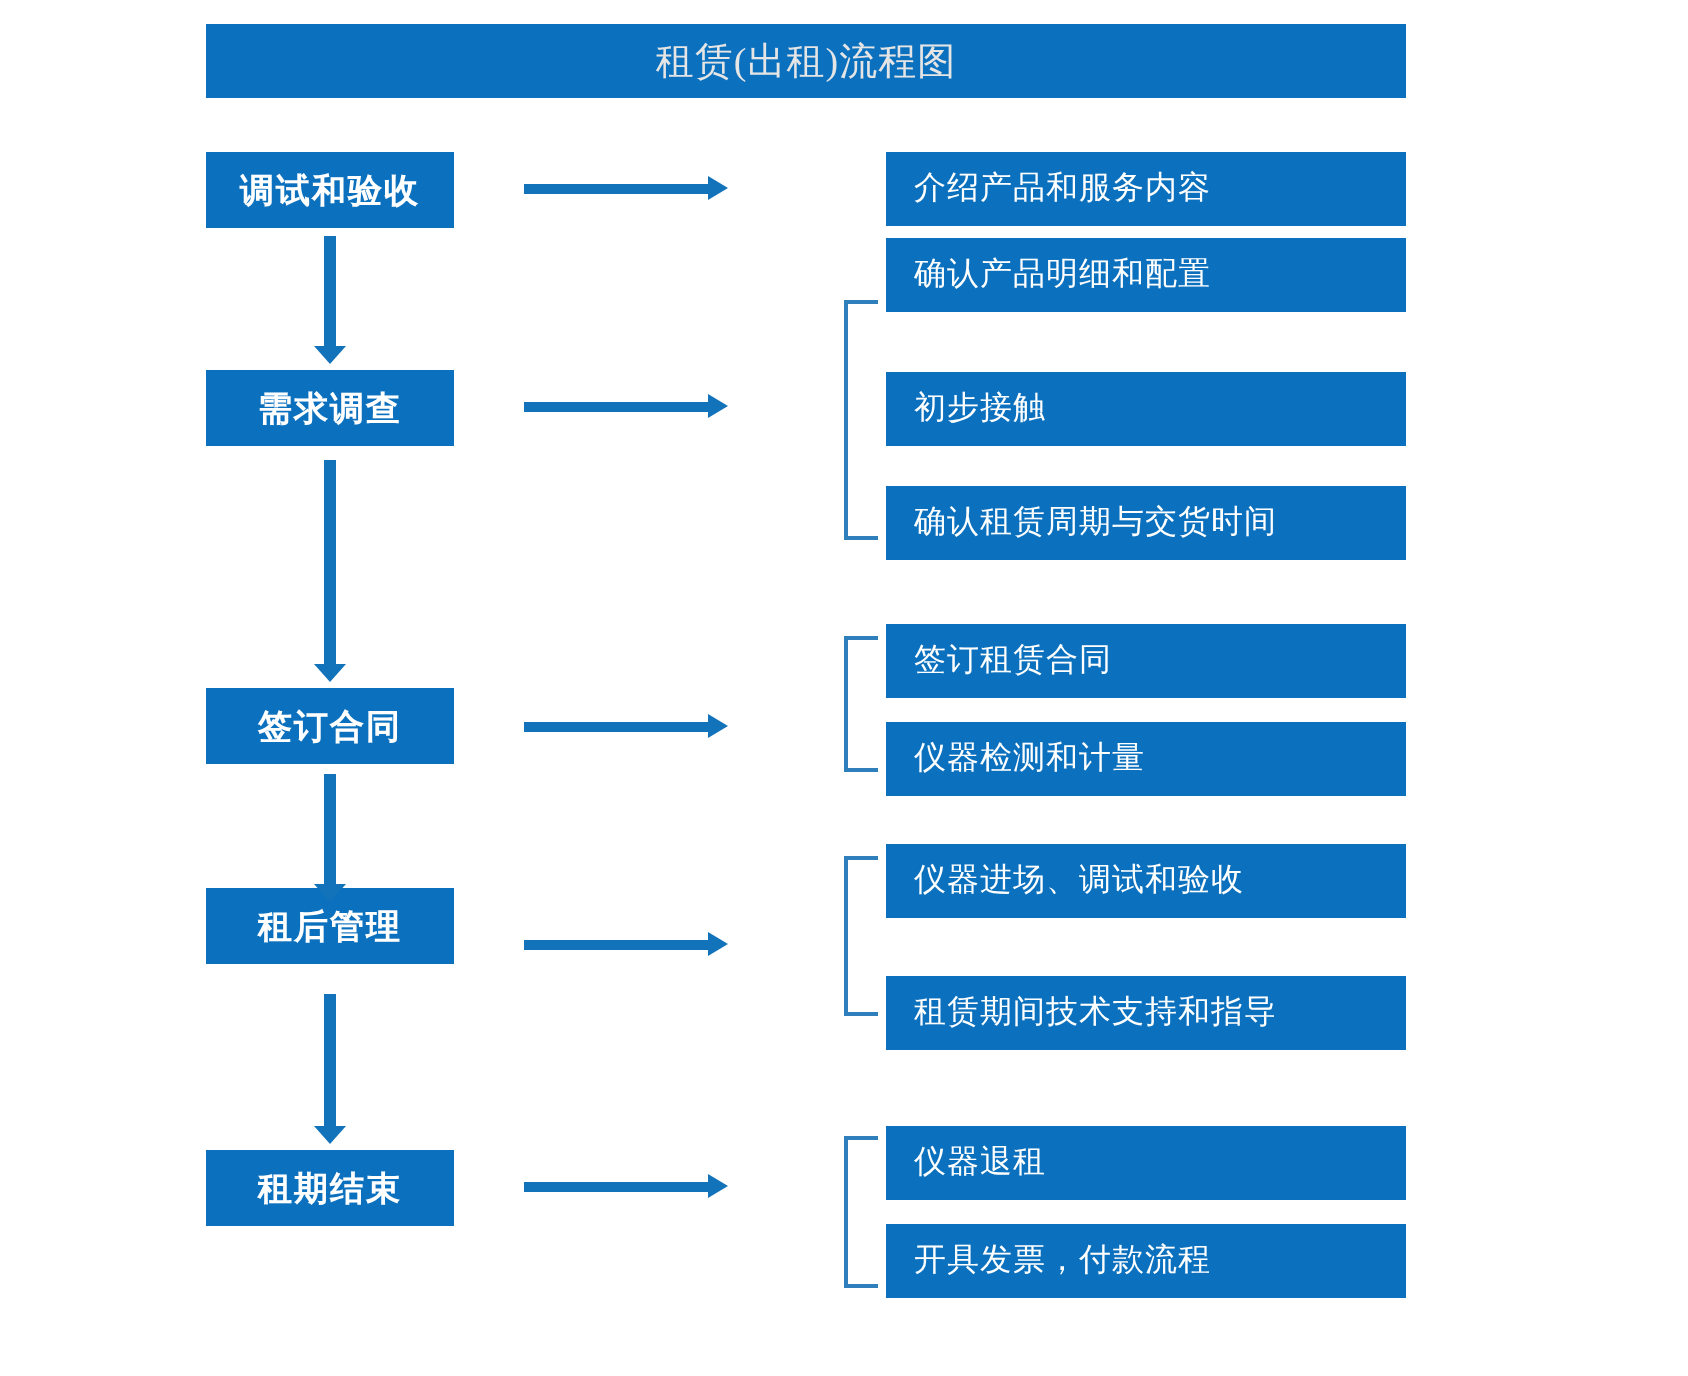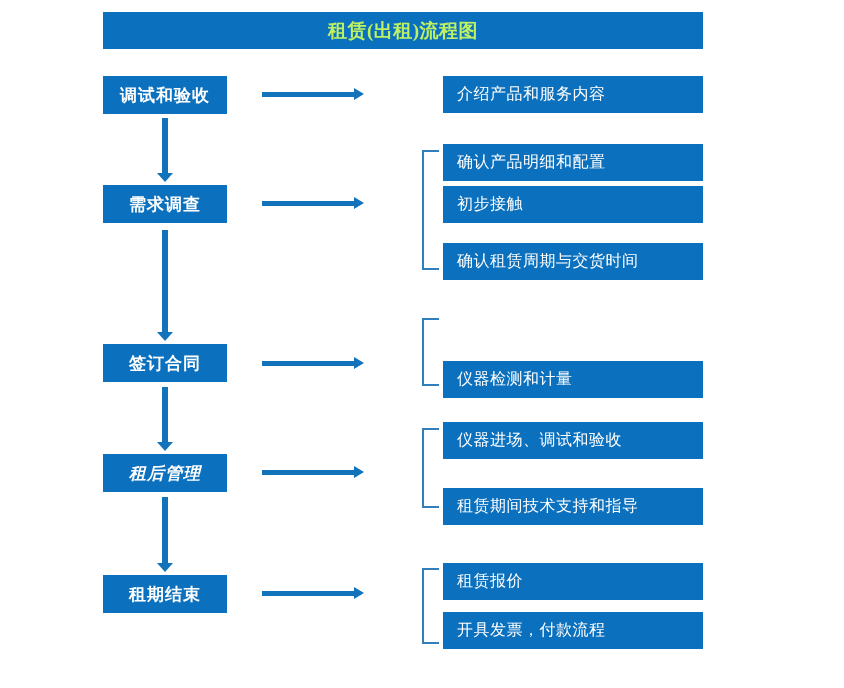--- a/index.html
+++ b/index.html
@@ -22,23 +22,23 @@
   }
 
   
   .title-banner {
     position: absolute;
     left: 103px;
     top: 12px;
     width: 600px;
     height: 37px;
     background: #0b70bd;
-    color: #bef264;
+    color: #e5e5e5;
     font-size: 19px;
-    font-weight: bold;
+    font-weight: normal;
     display: flex;
     align-items: center;
     justify-content: center;
     letter-spacing: 0.5px;
     box-sizing: border-box;
   }
 
   
   .stage-box {
     position: absolute;
@@ -133,21 +133,21 @@
 <div id="canvas">
 
   <div class="title-banner">租赁(出租)流程图</div>
 
   <div class="stage-box" style="top:76px;">调试和验收</div>
 
   <div class="stage-box" style="top:185px;">需求调查</div>
 
   <div class="stage-box" style="top:344px;">签订合同</div>
 
-  <div class="stage-box" style="top:454px;font-style:italic;">租后管理</div>
+  <div class="stage-box" style="top:444px;">租后管理</div>
 
   <div class="stage-box" style="top:575px;">租期结束</div>
 
   <div class="arrow-down" style="left:154px; top:118px; height:64px;">
     <div class="shaft" style="height:55px;"></div>
     <div class="head" style="top:55px;"></div>
   </div>
 
   <div class="arrow-down" style="left:154px; top:230px; height:111px;">
     <div class="shaft" style="height:102px;"></div>
@@ -192,30 +192,31 @@
   <div class="bracket" style="top:150px; height:120px;"></div>
 
   <div class="bracket" style="top:318px; height:68px;"></div>
 
   <div class="bracket" style="top:428px; height:80px;"></div>
 
   <div class="bracket" style="top:568px; height:76px;"></div>
 
   <div class="detail-box" style="top:76px;">介绍产品和服务内容</div>
 
-  <div class="detail-box" style="top:144px;">确认产品明细和配置</div>
+  <div class="detail-box" style="top:119px;">确认产品明细和配置</div>
 
   <div class="detail-box" style="top:186px;">初步接触</div>
 
   <div class="detail-box" style="top:243px;">确认租赁周期与交货时间</div>
 
+  <div class="detail-box" style="top:312px;">签订租赁合同</div>
 
   <div class="detail-box" style="top:361px;">仪器检测和计量</div>
 
   <div class="detail-box" style="top:422px;">仪器进场、调试和验收</div>
 
   <div class="detail-box" style="top:488px;">租赁期间技术支持和指导</div>
 
-  <div class="detail-box" style="top:563px;">租赁报价</div>
+  <div class="detail-box" style="top:563px;">仪器退租</div>
 
   <div class="detail-box" style="top:612px;">开具发票，付款流程</div>
 
 </div>
 
 </body></html>

